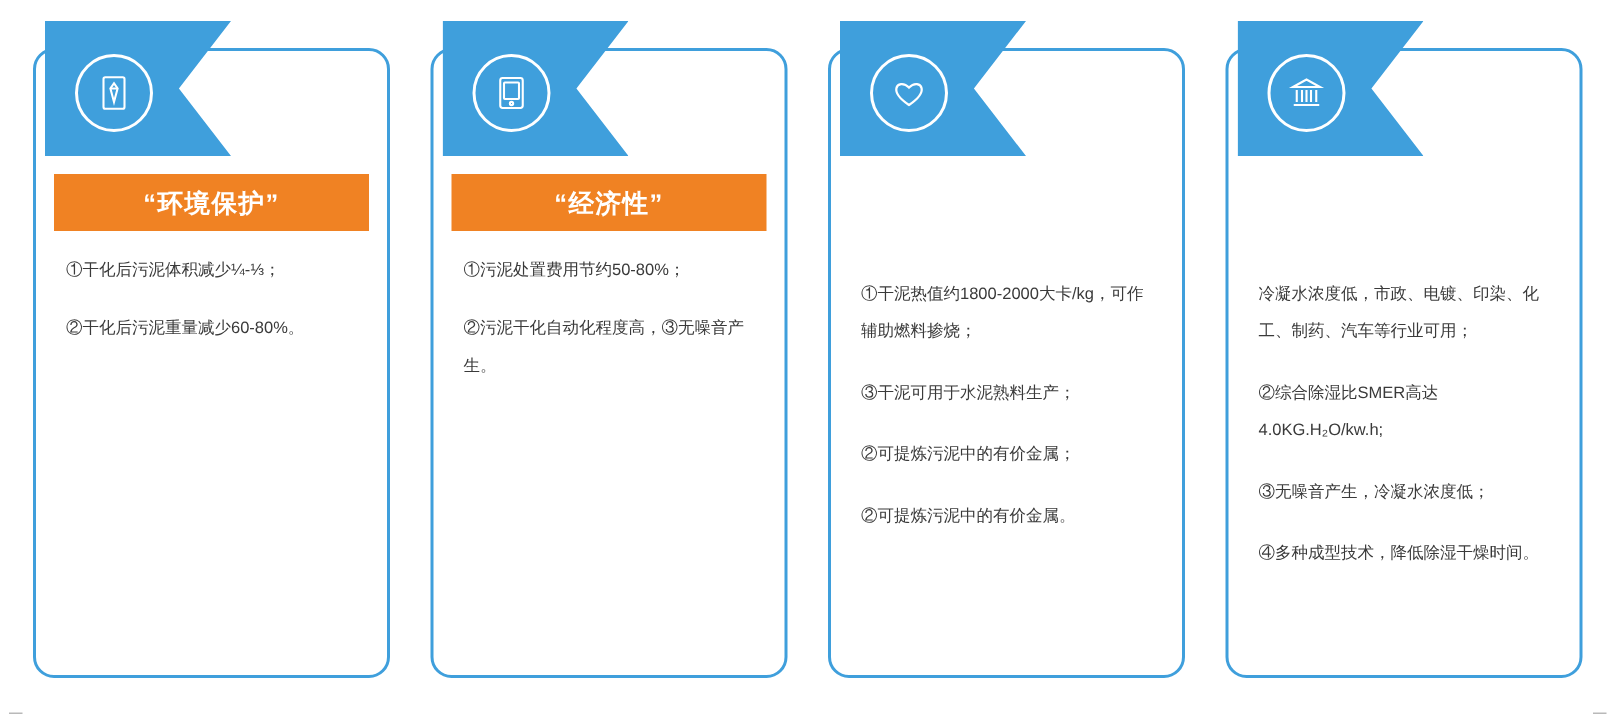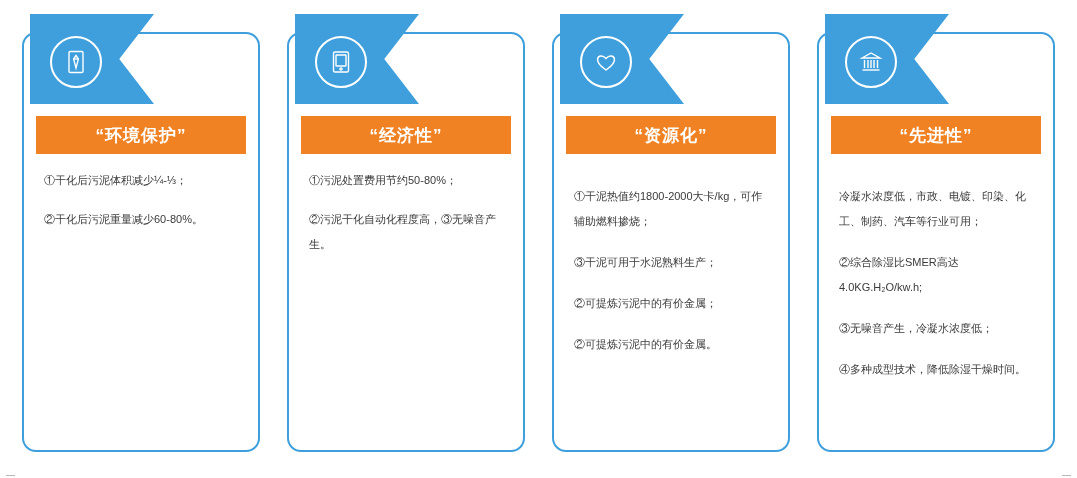--- a/index.html
+++ b/index.html
@@ -161,44 +161,38 @@
     </div>
 
     <div class="card card-3">
       <div class="card-frame"></div>
       <div class="flag"></div>
       <div class="icon-circle">
         <svg width="26" height="26" viewBox="0 0 26 26" fill="none" stroke="#ffffff" stroke-width="1.5">
           <path d="M13 21 C6 16.2 4 12.8 4.6 9.8 C5.2 6.8 9.4 5.6 13 9.4 C16.6 5.6 20.8 6.8 21.4 9.8 C22 12.8 20 16.2 13 21 Z"></path>
         </svg>
       </div>
-      <div class="title-bar">
-        <span class="title-text">“资源化”</span>
-      </div>
       <div class="body-text">
         <p>①干泥热值约1800-2000大卡/kg，可作辅助燃料掺烧；</p>
         <p>③干泥可用于水泥熟料生产；</p>
         <p>②可提炼污泥中的有价金属；</p>
         <p>②可提炼污泥中的有价金属。</p>
       </div>
     </div>
 
     <div class="card card-4">
       <div class="card-frame"></div>
       <div class="flag"></div>
       <div class="icon-circle">
         <svg width="26" height="26" viewBox="0 0 26 26" fill="none" stroke="#ffffff" stroke-width="1.4">
           <path d="M4 9 L13 4 L22 9 Z"></path>
           <path d="M6.5 11 L6.5 19 M10 11 L10 19 M13 11 L13 19 M16 11 L16 19 M19.5 11 L19.5 19"></path>
           <path d="M4.5 21 L21.5 21"></path>
         </svg>
       </div>
-      <div class="title-bar">
-        <span class="title-text">“先进性”</span>
-      </div>
       <div class="body-text">
         <p>冷凝水浓度低，市政、电镀、印染、化工、制药、汽车等行业可用；</p>
         <p>②综合除湿比SMER高达4.0KG.H₂O/kw.h;</p>
         <p>③无噪音产生，冷凝水浓度低；</p>
         <p>④多种成型技术，降低除湿干燥时间。</p>
       </div>
     </div>
 
   </div>
 

